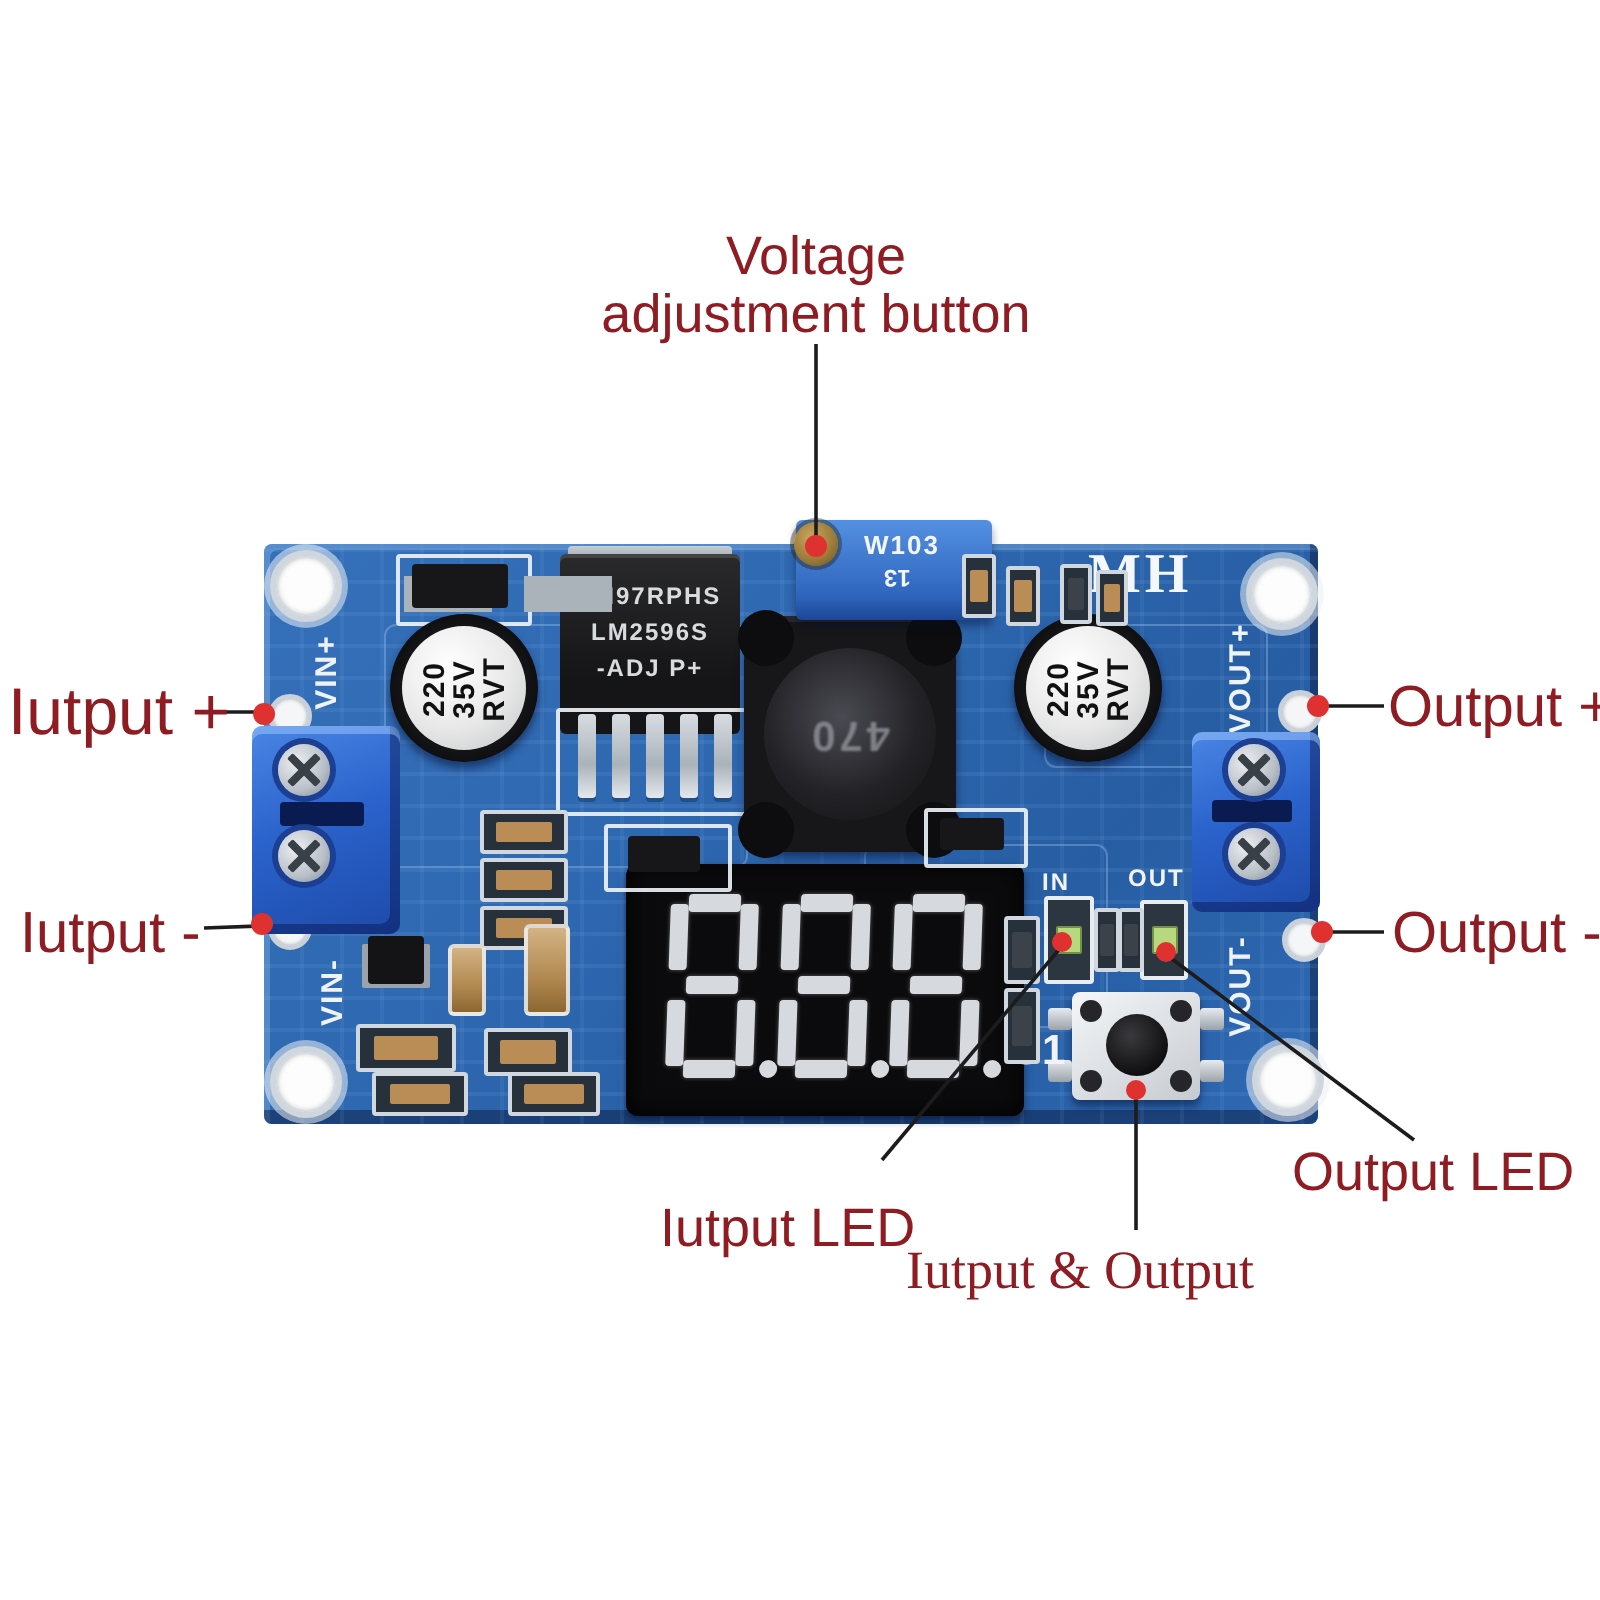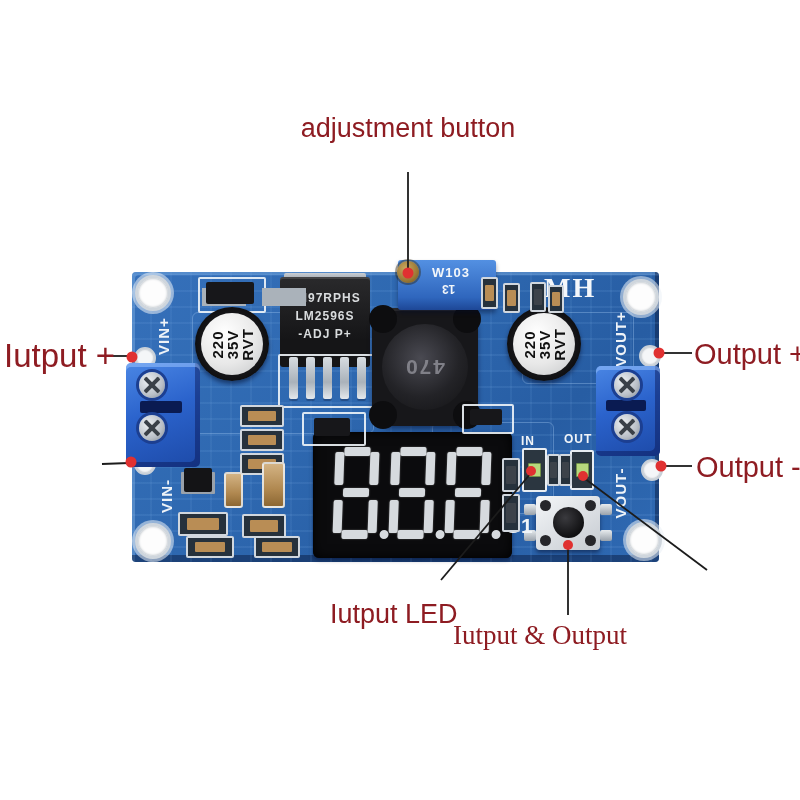--- a/index.html
+++ b/index.html
@@ -292,23 +292,26 @@
       <circle cx="131" cy="462" r="5.5"></circle>
       <circle cx="659" cy="353" r="5.5"></circle>
       <circle cx="661" cy="466" r="5.5"></circle>
       <circle cx="531" cy="471" r="5"></circle>
       <circle cx="583" cy="476" r="5"></circle>
       <circle cx="568" cy="545" r="5"></circle>
     </g>
   </svg>
 
   <div class="lbl center" style="left:408px;top:114px;">
+    <div>Voltage</div>
     <div>adjustment button</div>
   </div>
   <div class="lbl" style="left:4px;top:341px;font-size:33px;">Iutput +</div>
+  <div class="lbl" style="left:10px;top:453px;font-size:29px;">Iutput -</div>
   <div class="lbl" style="left:694px;top:340px;font-size:29px;">Output +</div>
   <div class="lbl" style="left:696px;top:453px;font-size:29px;">Output -</div>
   <div class="lbl" style="left:330px;top:600px;">Iutput LED</div>
+  <div class="lbl" style="left:646px;top:572px;">Output LED</div>
   <div class="lbl center" style="left:540px;top:621px;font-family:Liberation Serif, serif;">
     <div>Iutput &amp; Output</div>
   </div>
 
 </div>
 
 </body></html>

